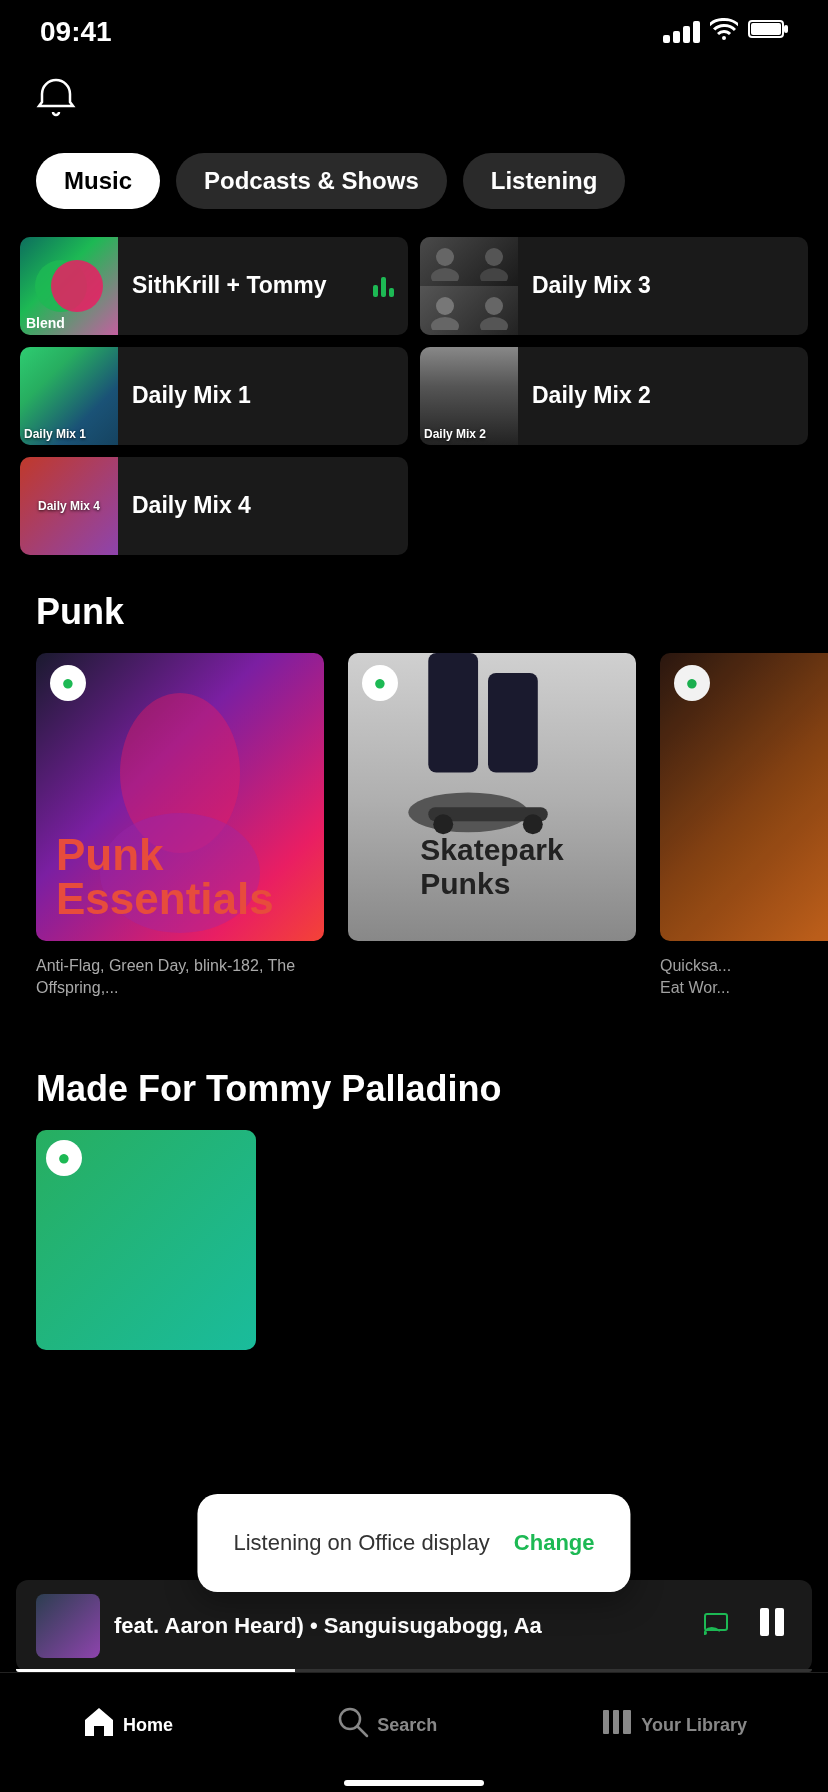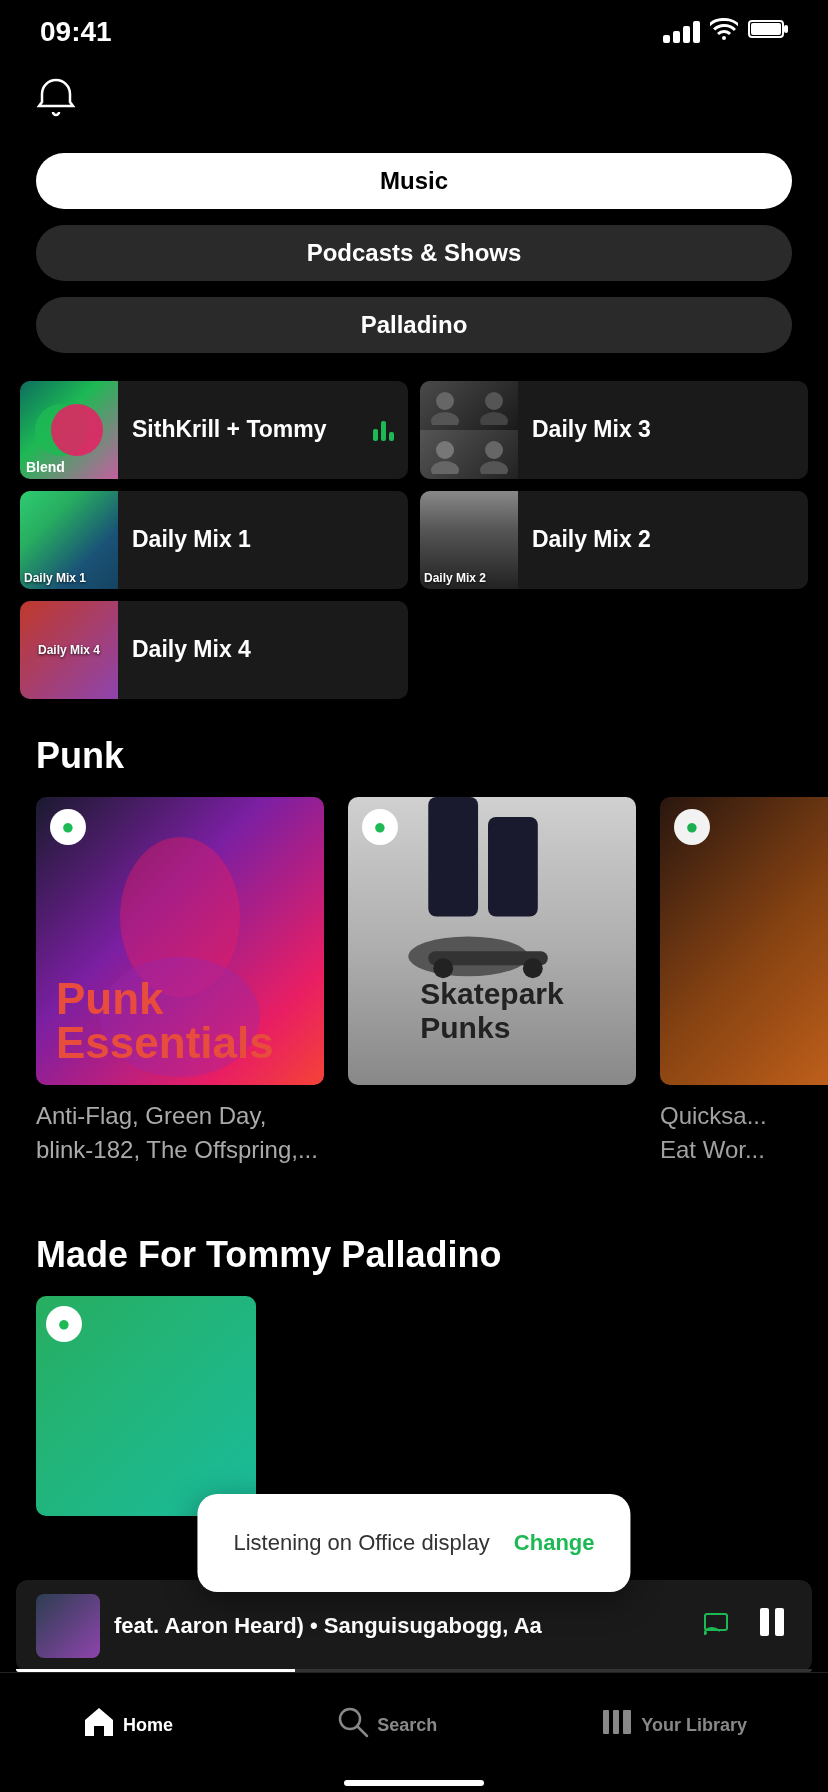--- a/index.html
+++ b/index.html
@@ -48,21 +48,21 @@
     .avatar-dot {
       position: absolute; top: 4px; right: 4px;
       width: 14px; height: 14px; border-radius: 50%;
       background: #1db954; border: 2px solid #000;
     }
     .greeting { font-size: 38px; font-weight: 800; }
     .bell-icon { font-size: 36px; color: #fff; }
 
     
     .filter-tabs {
-      display: flex; gap: 16px; padding: 8px 36px 20px; flex-direction: column;
+      display: flex; gap: 16px; padding: 8px 36px 20px;
     }
     .filter-tab {
       background: #2a2a2a; color: #fff;
       border: none; border-radius: 40px;
       padding: 14px 28px; font-size: 24px; font-weight: 600;
       cursor: pointer; white-space: nowrap;
     }
     .filter-tab.active { background: #fff; color: #000; }
 
     
@@ -166,21 +166,21 @@
     .skatepark-text {
       font-size: 30px; font-weight: 800; color: #222; text-align: left;
     }
     .spotify-logo {
       position: absolute; top: 12px; left: 14px;
       width: 36px; height: 36px; border-radius: 50%; background: #fff;
       display: flex; align-items: center; justify-content: center;
     }
     .spotify-logo-inner { color: #1db954; font-size: 22px; }
     .card-desc {
-      font-size: 24px; color: #aaa; max-width: 288px; line-height: 1.4;
+      font-size: 16px; color: #aaa; max-width: 288px; line-height: 1.4;
     }
 
     
     .made-for-section { padding: 28px 0 0; }
     .made-for-cards { display: flex; gap: 24px; padding: 0 36px; overflow-x: hidden; }
     .made-for-card {
       flex-shrink: 0; width: 220px; cursor: pointer;
     }
     .made-for-thumb {
       width: 220px; height: 220px; border-radius: 10px;
@@ -294,21 +294,21 @@
     <svg width="40" height="44" viewBox="0 0 40 44" fill="none">
         <path d="M20 4a14 14 0 0 1 14 14v8l3 4H3l3-4v-8A14 14 0 0 1 20 4z" stroke="white" stroke-width="2.5" fill="none"></path>
         <path d="M17 36a3 3 0 0 0 6 0" stroke="white" stroke-width="2.5" fill="none"></path>
       </svg>
   </span>
 </div>
 
 <div class="filter-tabs">
   <button class="filter-tab active">Music</button>
   <button class="filter-tab">Podcasts &amp; Shows</button>
-  <button class="filter-tab">Palladino</button>
+  <button class="filter-tab">Listening</button>
 </div>
 
 <div class="grid-section">
   <div class="playlist-grid">
 
     <div class="playlist-tile">
       <div class="playlist-thumb-blend">
         <div class="blend-circles">
           <div class="blend-circle" style="background:#1db954; margin-right:-18px;"></div>
           <div class="blend-circle" style="background:#e91e63; margin-left:-18px;"></div>

